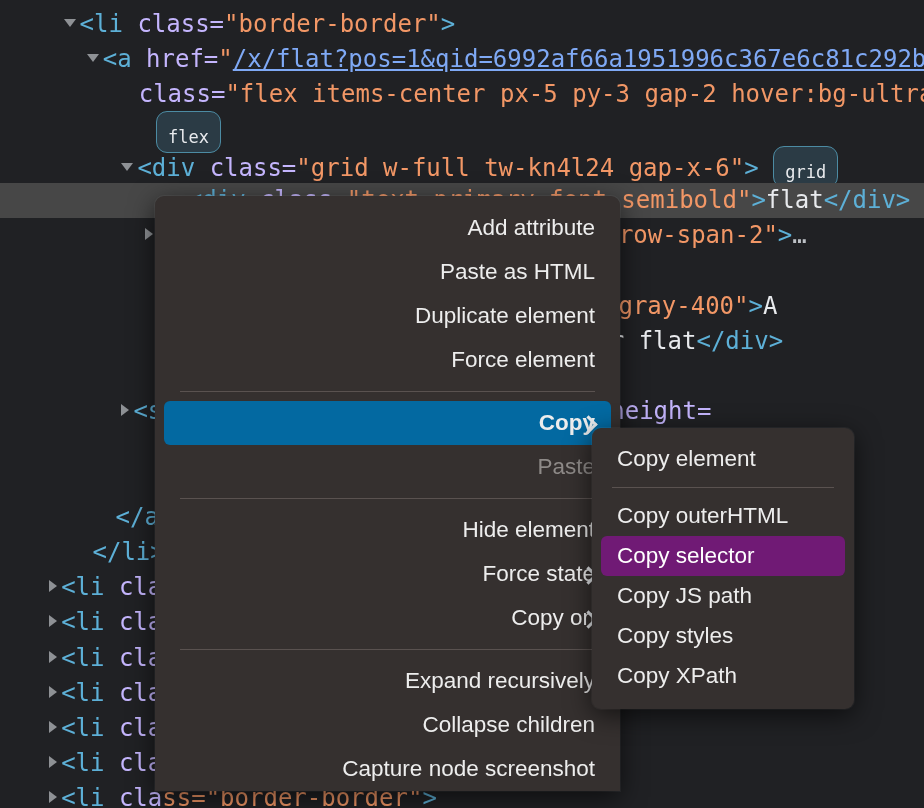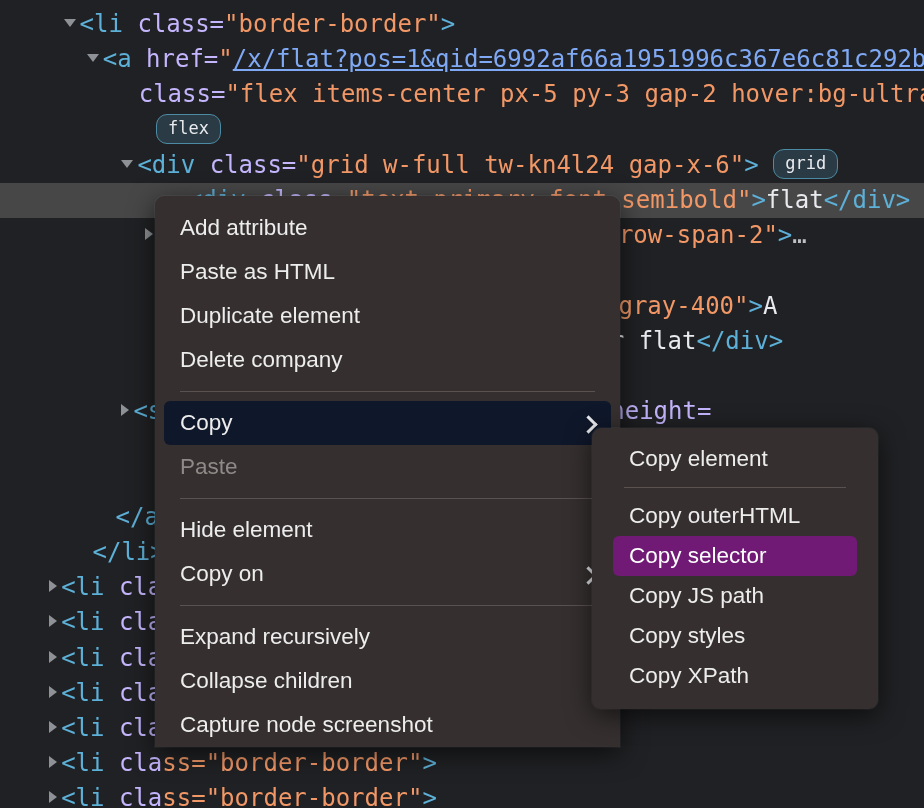--- a/index.html
+++ b/index.html
@@ -67,21 +67,21 @@
   
   .adorner {
     display: inline-block;
     font-family: "DejaVu Sans Mono", monospace;
     font-size: 17px;
     line-height: 1;
     color: #e8eaed;
     background: #2b3b45;
     border: 1.5px solid #4c8ba3;
     border-radius: 11px;
-    padding: 5px 11px 6px;
+    padding: 17px 11px 6px;
     vertical-align: middle;
     position: relative;
     top: -2px;
   }
 
   
   .menu {
     position: absolute;
     background: #35302f;
     border-radius: 9px;
@@ -98,35 +98,35 @@
     width: 465px;
     padding-top: 10px;
     padding-bottom: 0;
     border-bottom-left-radius: 0;
     border-bottom-right-radius: 0;
   }
   #submenu {
     left: 592px;
     top: 428px;
     width: 262px;
-    padding: 11px 12px 13px;
+    padding: 11px 0 13px;
   }
   .menu-row {
     position: relative;
     height: 40px;
     line-height: 40px;
     margin: 0 9px;
     padding: 0 16px;
     border-radius: 6px;
     white-space: nowrap;
     overflow: hidden;
   }
-  #context-menu .menu-row { height: 44px; line-height: 44px; }
+  #context-menu .menu-row { height: 44px; line-height: 44px; text-align: right; }
   .menu-row.disabled { color: #8e8a88; }
-  .menu-row.hovered  { background: #0f172a; }
+  .menu-row.hovered  { background: #0369a1; font-weight: bold; }
   .menu-row.active   { background: #701a75; color: #fff; }
   .menu-row .chev {
     position: absolute;
     right: 16px;
     top: 50%;
     width: 10px; height: 10px;
     margin-top: -5px;
     border-right: 3px solid #e8eaed;
     border-top: 3px solid #e8eaed;
     transform: rotate(45deg);
@@ -140,26 +140,27 @@
 </style>
 </head>
 <body>
 
 <div id="devtools"><div class="code-line" style="top: 7px; position: absolute; left: 0px; right: 0px;"><span style="padding-left: 63.58px;"><span class="tri open" style="margin-right: 4px;"></span><span class="t-tag">&lt;li </span><span class="t-attr">class=</span><span class="t-val">"border-border"</span><span class="t-tag">&gt;</span></span></div><div class="code-line" style="top: 42.2px; position: absolute; left: 0px; right: 0px;"><span style="padding-left: 86.7px;"><span class="tri open" style="margin-right: 4px;"></span><span class="t-tag">&lt;a </span><span class="t-attr">href=</span><span class="t-val">"</span><span class="t-link">/x/flat?pos=1&amp;qid=6992af66a1951996c367e6c81c292b2f</span></span></div><div class="code-line" style="top: 77.4px; position: absolute; left: 0px; right: 0px;"><span style="padding-left: 109.82px;"><span class="ind">  </span><span class="t-attr">class=</span><span class="t-val">"flex items-center px-5 py-3 gap-2 hover:bg-ultralight"</span></span></div><div class="code-line" style="top: 112.6px; position: absolute; left: 0px; right: 0px;"><span style="padding-left: 127.16px;"><span class="ind">  </span><span class="adorner">flex</span></span></div><div class="code-line" style="top: 147.8px; position: absolute; left: 0px; right: 0px;"><span style="padding-left: 121.38px;"><span class="tri open" style="margin-right: 4px;"></span><span class="t-tag">&lt;div </span><span class="t-attr">class=</span><span class="t-val">"grid w-full tw-kn4l24 gap-x-6"</span><span class="t-tag">&gt;</span><span> </span><span class="adorner">grid</span></span></div><div class="code-line selected" style="top: 183px; position: absolute; left: 0px; right: 0px;"><span style="padding-left: 158.95px;"><span class="ind">  </span><span class="t-tag">&lt;div </span><span class="t-attr">class=</span><span class="t-val">"text-primary font-semibold"</span><span class="t-tag">&gt;</span><span class="t-text">flat</span><span class="t-tag">&lt;/div&gt;</span><span class="t-dim">  == $0</span></span></div><div class="code-line" style="top: 218.2px; position: absolute; left: 0px; right: 0px;"><span style="padding-left: 144.5px;"><span class="tri closed" style="margin-right: 4px;"></span><span class="t-tag">&lt;d</span><span class="t-val">iv class="justify-self-end md:row-span-2"</span><span class="t-tag">&gt;</span><span class="t-ellipsis">…</span></span></div><div class="code-line" style="top: 253.4px; position: absolute; left: 0px; right: 0px;"><span style="padding-left: 156.06px;"><span class="ind">  </span><span class="t-tag">&lt;/div&gt;</span></span></div><div class="code-line" style="top: 288.6px; position: absolute; left: 0px; right: 0px;"><span style="padding-left: 156.06px;"><span class="ind">  </span><span class="t-tag">&lt;div </span><span class="t-attr">class=</span><span class="t-val">"text-sm mt-1 text-gray-400"</span><span class="t-tag">&gt;</span><span class="t-text">A</span></span></div><div class="code-line" style="top: 323.8px; position: absolute; left: 0px; right: 0px;"><span style="padding-left: 161.84px;"><span class="ind">  </span><span class="t-text">company with opportunities for flat</span><span class="t-tag">&lt;/div&gt;</span></span></div><div class="code-line" style="top: 359px; position: absolute; left: 0px; right: 0px;"><span style="padding-left: 132.94px;"><span class="ind">  </span><span class="t-tag">&lt;/div&gt;</span></span></div><div class="code-line" style="top: 394.2px; position: absolute; left: 0px; right: 0px;"><span style="padding-left: 121.38px;"><span class="tri closed" style="margin-right: 4px;"></span><span class="t-tag">&lt;svg </span><span class="t-attr">class=</span><span class="t-val">"shrink-0" </span><span class="t-attr">width=</span><span class="t-val">"14" </span><span class="t-attr">height=</span></span></div><div class="code-line" style="top: 429.4px; position: absolute; left: 0px; right: 0px;"><span style="padding-left: 138.72px;"><span class="ind">  </span><span class="t-val">"14" </span><span class="t-attr">fill=</span><span class="t-val">"none" </span><span class="t-attr">xmlns=</span><span class="t-val">"http://www.w3.org</span></span></div><div class="code-line" style="top: 464.6px; position: absolute; left: 0px; right: 0px;"><span style="padding-left: 138.72px;"><span class="ind">  </span><span class="t-val">g/2000/svg"</span><span class="t-tag">&gt;</span><span class="t-ellipsis">…</span></span></div><div class="code-line" style="top: 499.8px; position: absolute; left: 0px; right: 0px;"><span style="padding-left: 86.7px;"><span class="ind">  </span><span class="t-tag">&lt;/a&gt;</span></span></div><div class="code-line" style="top: 535px; position: absolute; left: 0px; right: 0px;"><span style="padding-left: 63.58px;"><span class="ind">  </span><span class="t-tag">&lt;/li&gt;</span></span></div><div class="code-line" style="top: 570.2px; position: absolute; left: 0px; right: 0px;"><span style="padding-left: 49.13px;"><span class="tri closed" style="margin-right: 4px;"></span><span class="t-tag">&lt;li </span><span class="t-attr">cla</span><span class="t-val">ss="border-border"</span><span class="t-tag">&gt;</span></span></div><div class="code-line" style="top: 605.4px; position: absolute; left: 0px; right: 0px;"><span style="padding-left: 49.13px;"><span class="tri closed" style="margin-right: 4px;"></span><span class="t-tag">&lt;li </span><span class="t-attr">cla</span><span class="t-val">ss="border-border"</span><span class="t-tag">&gt;</span></span></div><div class="code-line" style="top: 640.6px; position: absolute; left: 0px; right: 0px;"><span style="padding-left: 49.13px;"><span class="tri closed" style="margin-right: 4px;"></span><span class="t-tag">&lt;li </span><span class="t-attr">cla</span><span class="t-val">ss="border-border"</span><span class="t-tag">&gt;</span></span></div><div class="code-line" style="top: 675.8px; position: absolute; left: 0px; right: 0px;"><span style="padding-left: 49.13px;"><span class="tri closed" style="margin-right: 4px;"></span><span class="t-tag">&lt;li </span><span class="t-attr">cla</span><span class="t-val">ss="border-border"</span><span class="t-tag">&gt;</span></span></div><div class="code-line" style="top: 711px; position: absolute; left: 0px; right: 0px;"><span style="padding-left: 49.13px;"><span class="tri closed" style="margin-right: 4px;"></span><span class="t-tag">&lt;li </span><span class="t-attr">cla</span><span class="t-val">ss="border-border"</span><span class="t-tag">&gt;</span></span></div><div class="code-line" style="top: 746.2px; position: absolute; left: 0px; right: 0px;"><span style="padding-left: 49.13px;"><span class="tri closed" style="margin-right: 4px;"></span><span class="t-tag">&lt;li </span><span class="t-attr">cla</span><span class="t-val">ss="border-border"</span><span class="t-tag">&gt;</span></span></div><div class="code-line" style="top: 781.4px; position: absolute; left: 0px; right: 0px;"><span style="padding-left: 49.13px;"><span class="tri closed" style="margin-right: 4px;"></span><span class="t-tag">&lt;li </span><span class="t-attr">cla</span><span class="t-val">ss="border-border"</span><span class="t-tag">&gt;</span></span></div></div>
 
 <div class="menu" id="context-menu">
     <div class="menu-row"><span>Add attribute</span></div>
     <div class="menu-row"><span>Paste as HTML</span></div>
     <div class="menu-row"><span>Duplicate element</span></div>
-    <div class="menu-row"><span>Delete company</span></div>
+    <div class="menu-row"><span>Force element</span></div>
     <div class="menu-sep"></div>
     <div class="menu-row hovered"><span>Copy</span><span class="chev"></span></div>
     <div class="menu-row disabled"><span>Paste</span></div>
     <div class="menu-sep"></div>
     <div class="menu-row"><span>Hide element</span></div>
+    <div class="menu-row"><span>Force state</span><span class="chev"></span></div>
     <div class="menu-row"><span>Copy on</span><span class="chev"></span></div>
     <div class="menu-sep"></div>
     <div class="menu-row"><span>Expand recursively</span></div>
     <div class="menu-row"><span>Collapse children</span></div>
     <div class="menu-row"><span>Capture node screenshot</span></div>
   </div>
 <div class="menu" id="submenu">
     <div class="menu-row"><span>Copy element</span></div>
     <div class="menu-sep"></div>
     <div class="menu-row"><span>Copy outerHTML</span></div>

